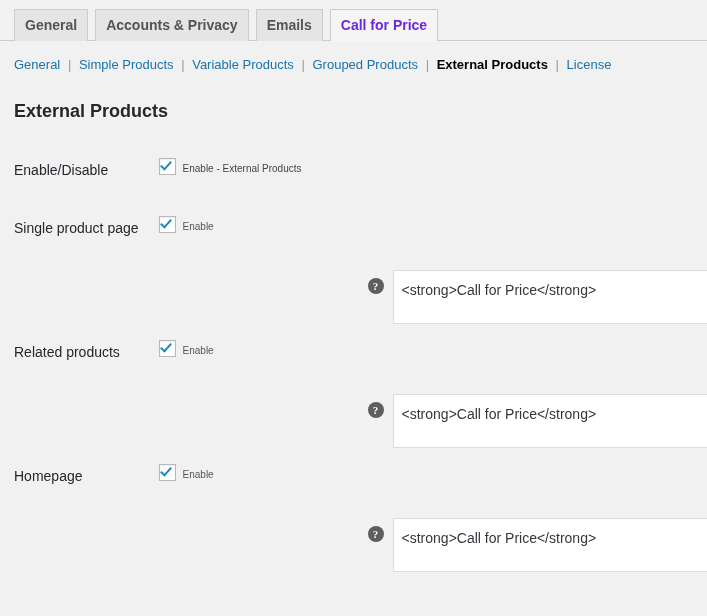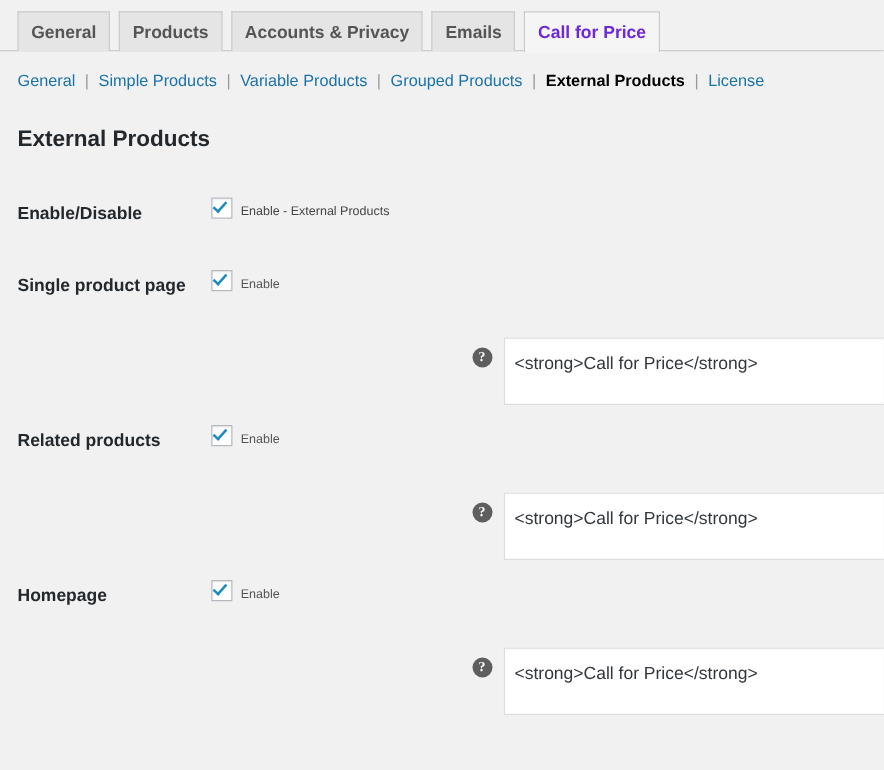--- a/index.html
+++ b/index.html
@@ -96,21 +96,21 @@
     margin-top: 19px;
     width: 100%;
     border-collapse: collapse;
     clear: both;
   }
   .form-table tr { vertical-align: top; }
   .form-table th {
     width: 230px;
     padding: 20px 10px 20px 14px;
     text-align: left;
-    font-weight: 700;
+    font-weight: 400;
     font-size: 14px;
     line-height: 1.3;
     color: #23282d;
     vertical-align: top;
     white-space: nowrap;
   }
   .form-table td {
     padding: 15px 10px;
     line-height: 1.3;
     font-size: 14px;
@@ -198,21 +198,20 @@
     overflow: hidden;
   }
 
   .clear { clear: both; }
 </style>
 </head>
 <body>
 
 <div class="nav-tab-wrapper">
   <a class="nav-tab" href="#">General</a>
-  <a class="nav-tab" href="#">Products</a>
   <a class="nav-tab" href="#">Accounts &amp; Privacy</a>
   <a class="nav-tab" href="#">Emails</a>
   <a class="nav-tab nav-tab-active" href="#">Call for Price</a>
   <div class="clear"></div>
 </div>
 
 <ul class="subsubsub">
   <li><a href="#">General</a></li>
   <li class="sep">|</li>
   <li><a href="#">Simple Products</a></li>

